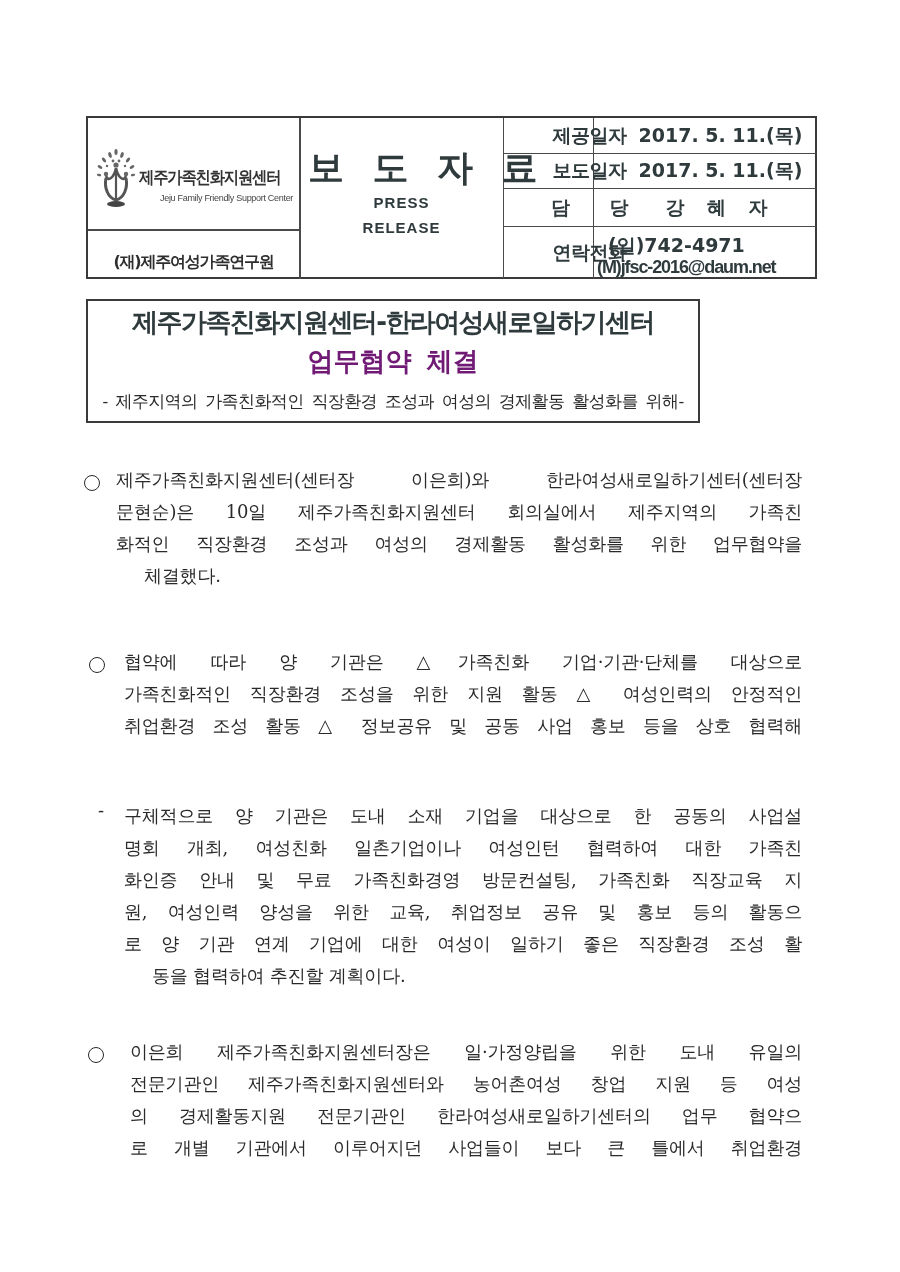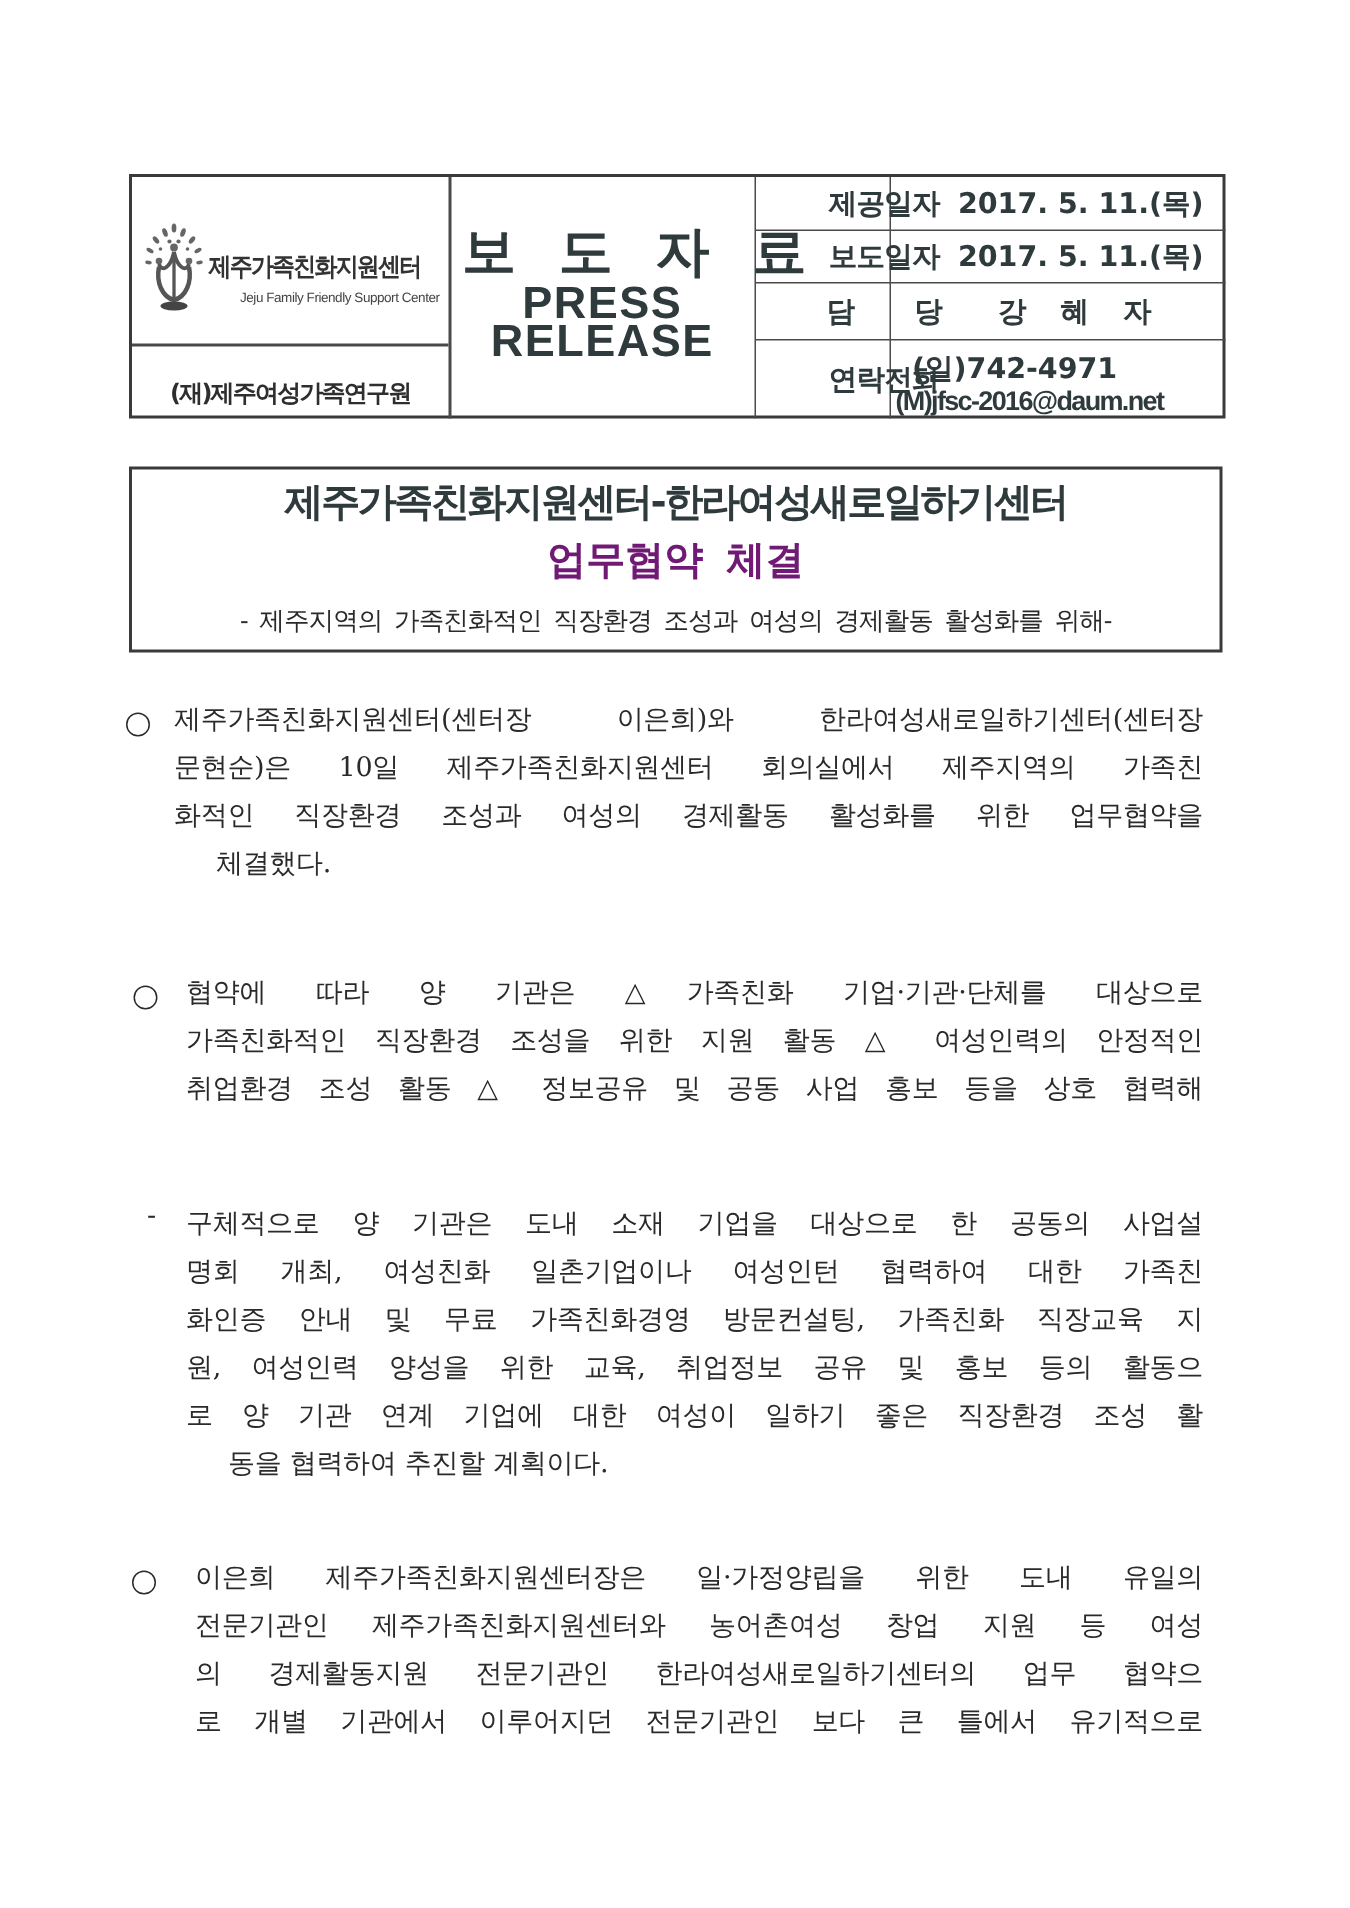--- a/index.html
+++ b/index.html
@@ -89,21 +89,21 @@
       font-weight: bold;
       letter-spacing: 8px;
       color: #2f3a3d;
       white-space: nowrap;
       padding-left: 8px;
     }
     .press-en {
       position: absolute;
       left: 0; right: 0; top: 72px;
       font-family: "Liberation Sans", sans-serif;
-      font-size: 30px;
+      font-size: 15px;
       font-weight: bold;
       line-height: 25px;
       letter-spacing: 1px;
       color: #2f3a3d;
     }
     .info-label {
       position: absolute;
       left: 417px;
       width: 89px;
       font-family: "DejaVu Sans", "Liberation Sans", sans-serif;
@@ -151,22 +151,22 @@
       font-size: 18px;
       font-weight: bold;
       letter-spacing: -1.1px;
       color: #2f3a3d;
       white-space: nowrap;
     }
 
     
     .title-box {
       position: absolute;
-      left: 86px; top: 311px;
-      width: 729px; height: 124px;
+      left: 86px; top: 299px;
+      width: 614px; height: 124px;
       border: 2px solid #3a3a3a;
       box-sizing: border-box;
       text-align: center;
     }
     .title-line1 {
       position: absolute;
       left: 0; right: 0; top: 4px;
       font-family: "DejaVu Sans", "Liberation Sans", sans-serif;
       font-size: 26px;
       font-weight: bold;
@@ -333,14 +333,14 @@
   <span class="ln">원, 여성인력 양성을 위한 교육, 취업정보 공유 및 홍보 등의 활동으</span>
   <span class="ln">로 양 기관 연계 기업에 대한 여성이 일하기 좋은 직장환경 조성 활</span>
   <span class="ln last">동을 협력하여 추진할 계획이다.</span>
 </div>
 
 <div class="bullet-circle" style="left:88px; top:1047px;"></div>
 <div class="para" style="left:130px; top:1036px; width:672px;">
   <span class="ln">이은희 제주가족친화지원센터장은 일·가정양립을 위한 도내 유일의</span>
   <span class="ln">전문기관인 제주가족친화지원센터와 농어촌여성 창업 지원 등 여성</span>
   <span class="ln">의 경제활동지원 전문기관인 한라여성새로일하기센터의 업무 협약으</span>
-  <span class="ln">로 개별 기관에서 이루어지던 전문기관인 보다 큰 틀에서 유기적으로</span>
+  <span class="ln">로 개별 기관에서 이루어지던 사업들이 보다 큰 틀에서 취업환경</span>
 </div>
 
 </body></html>

